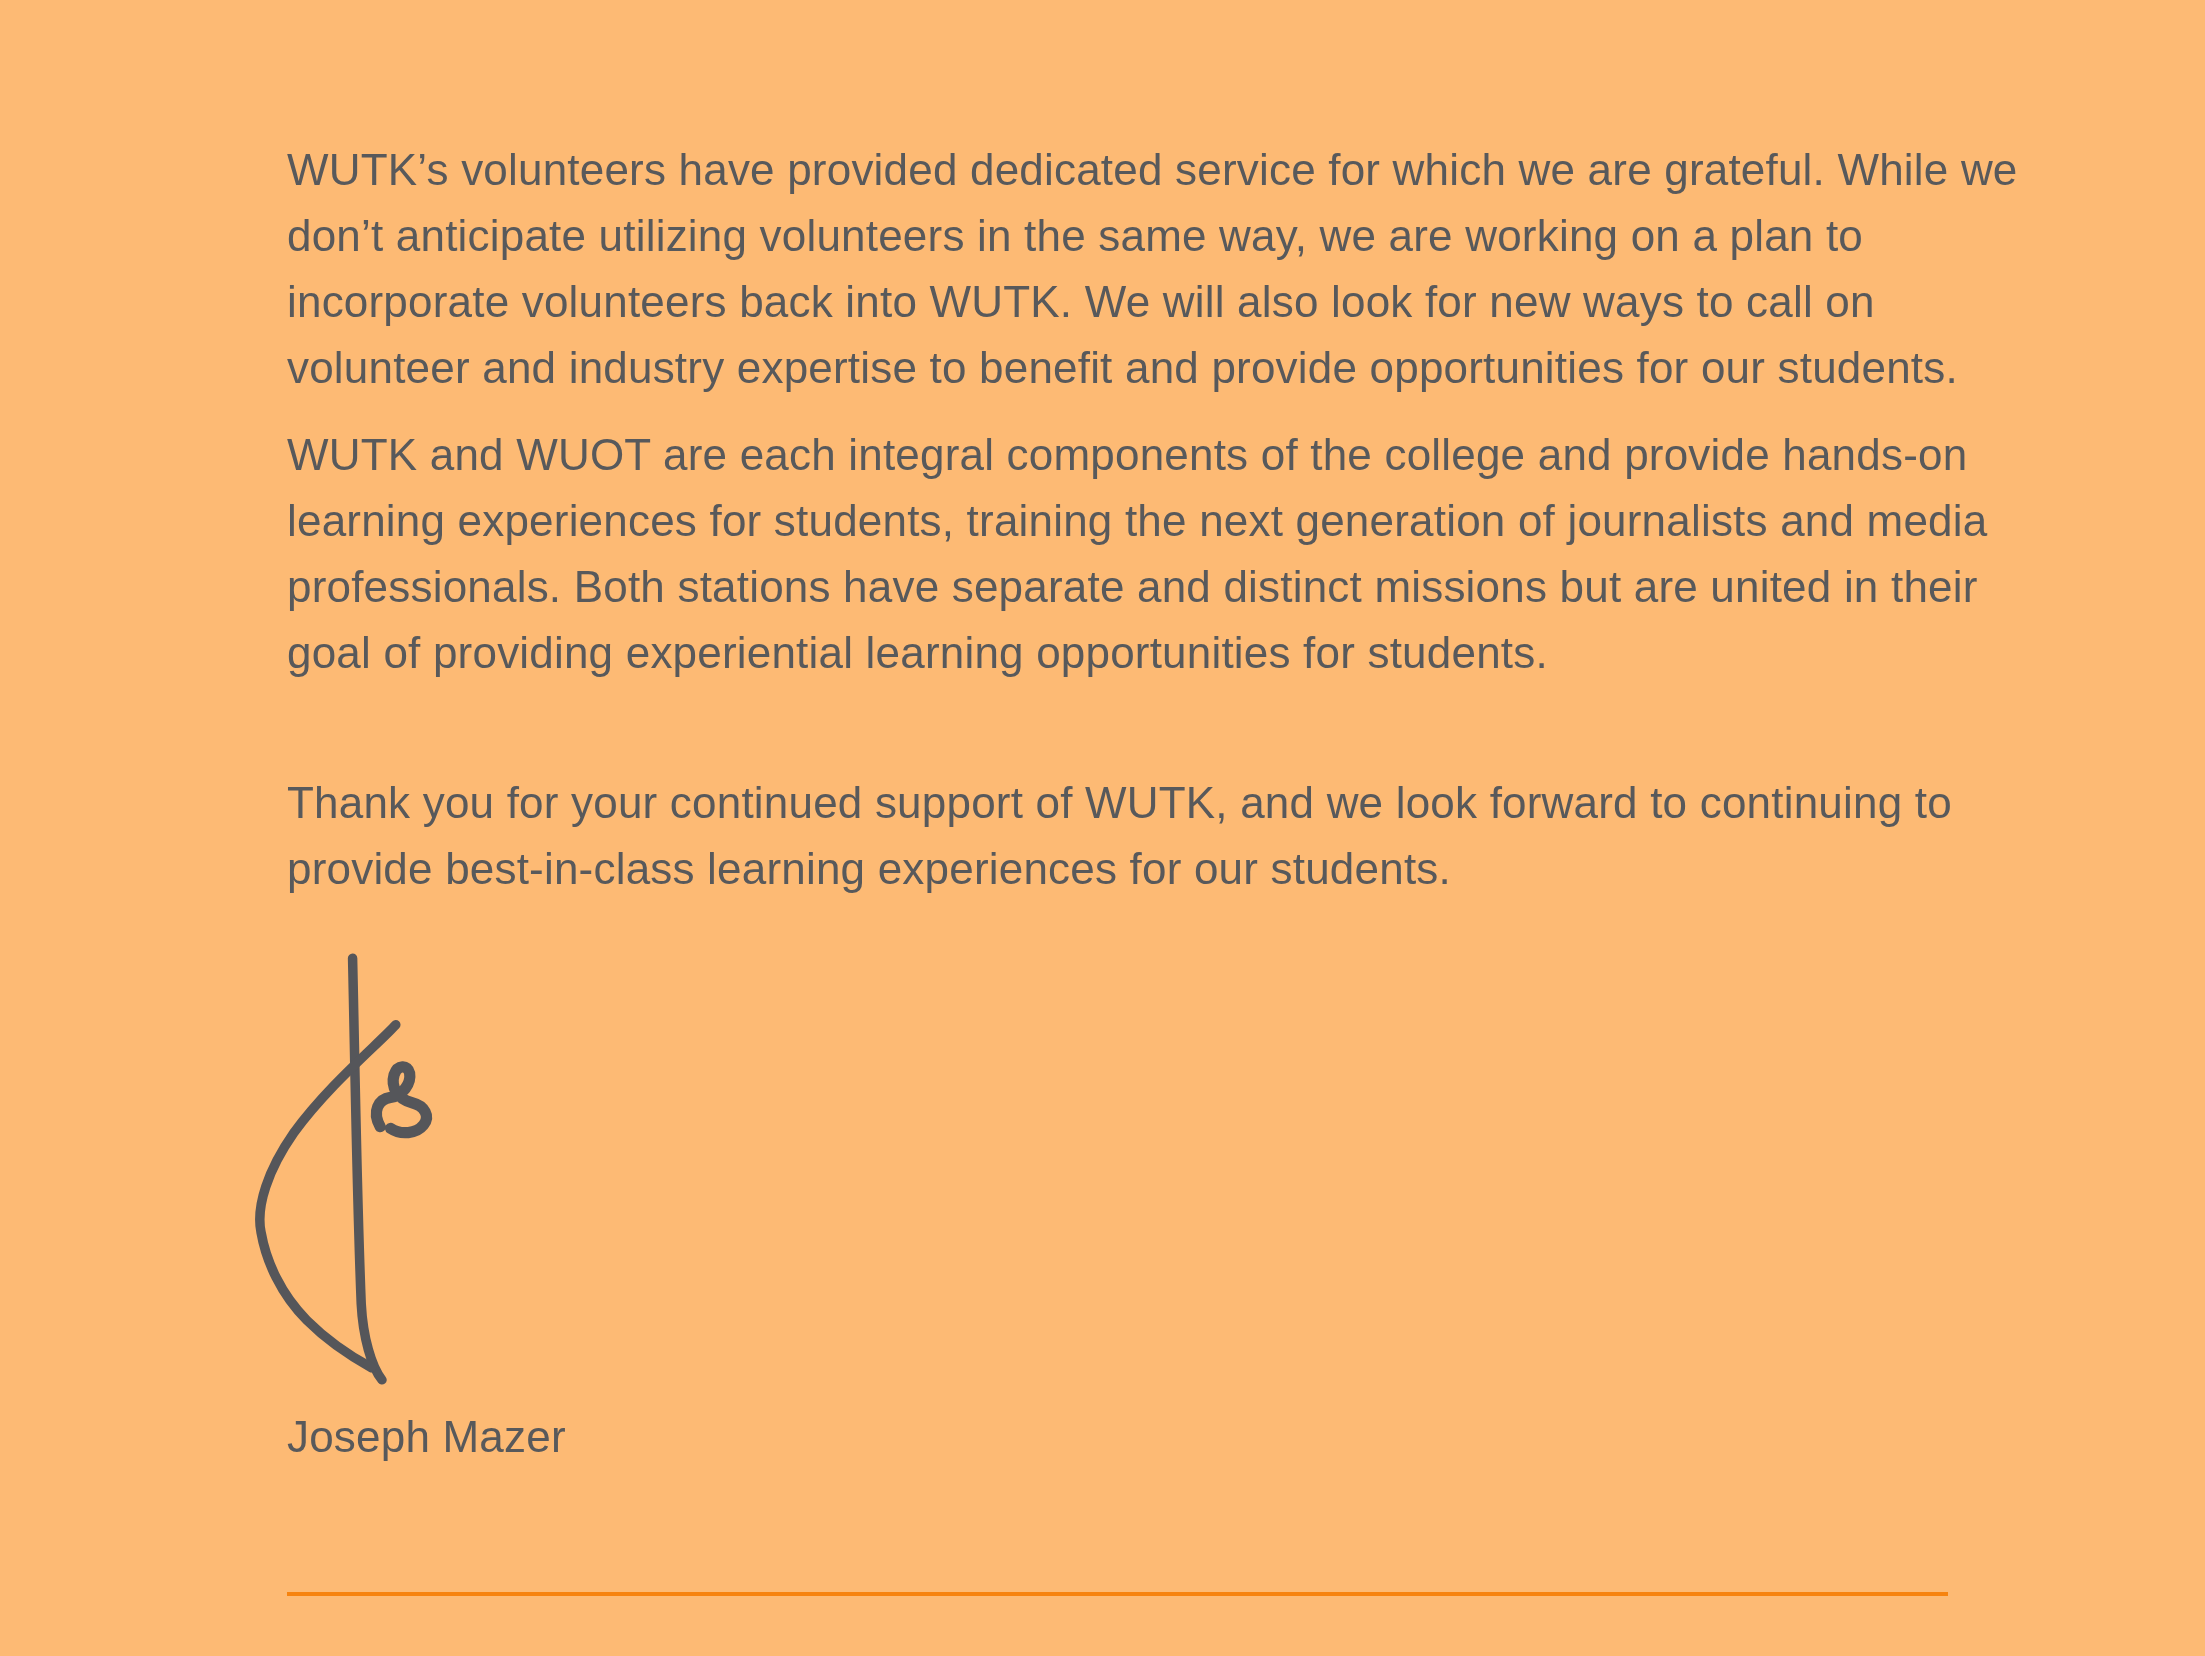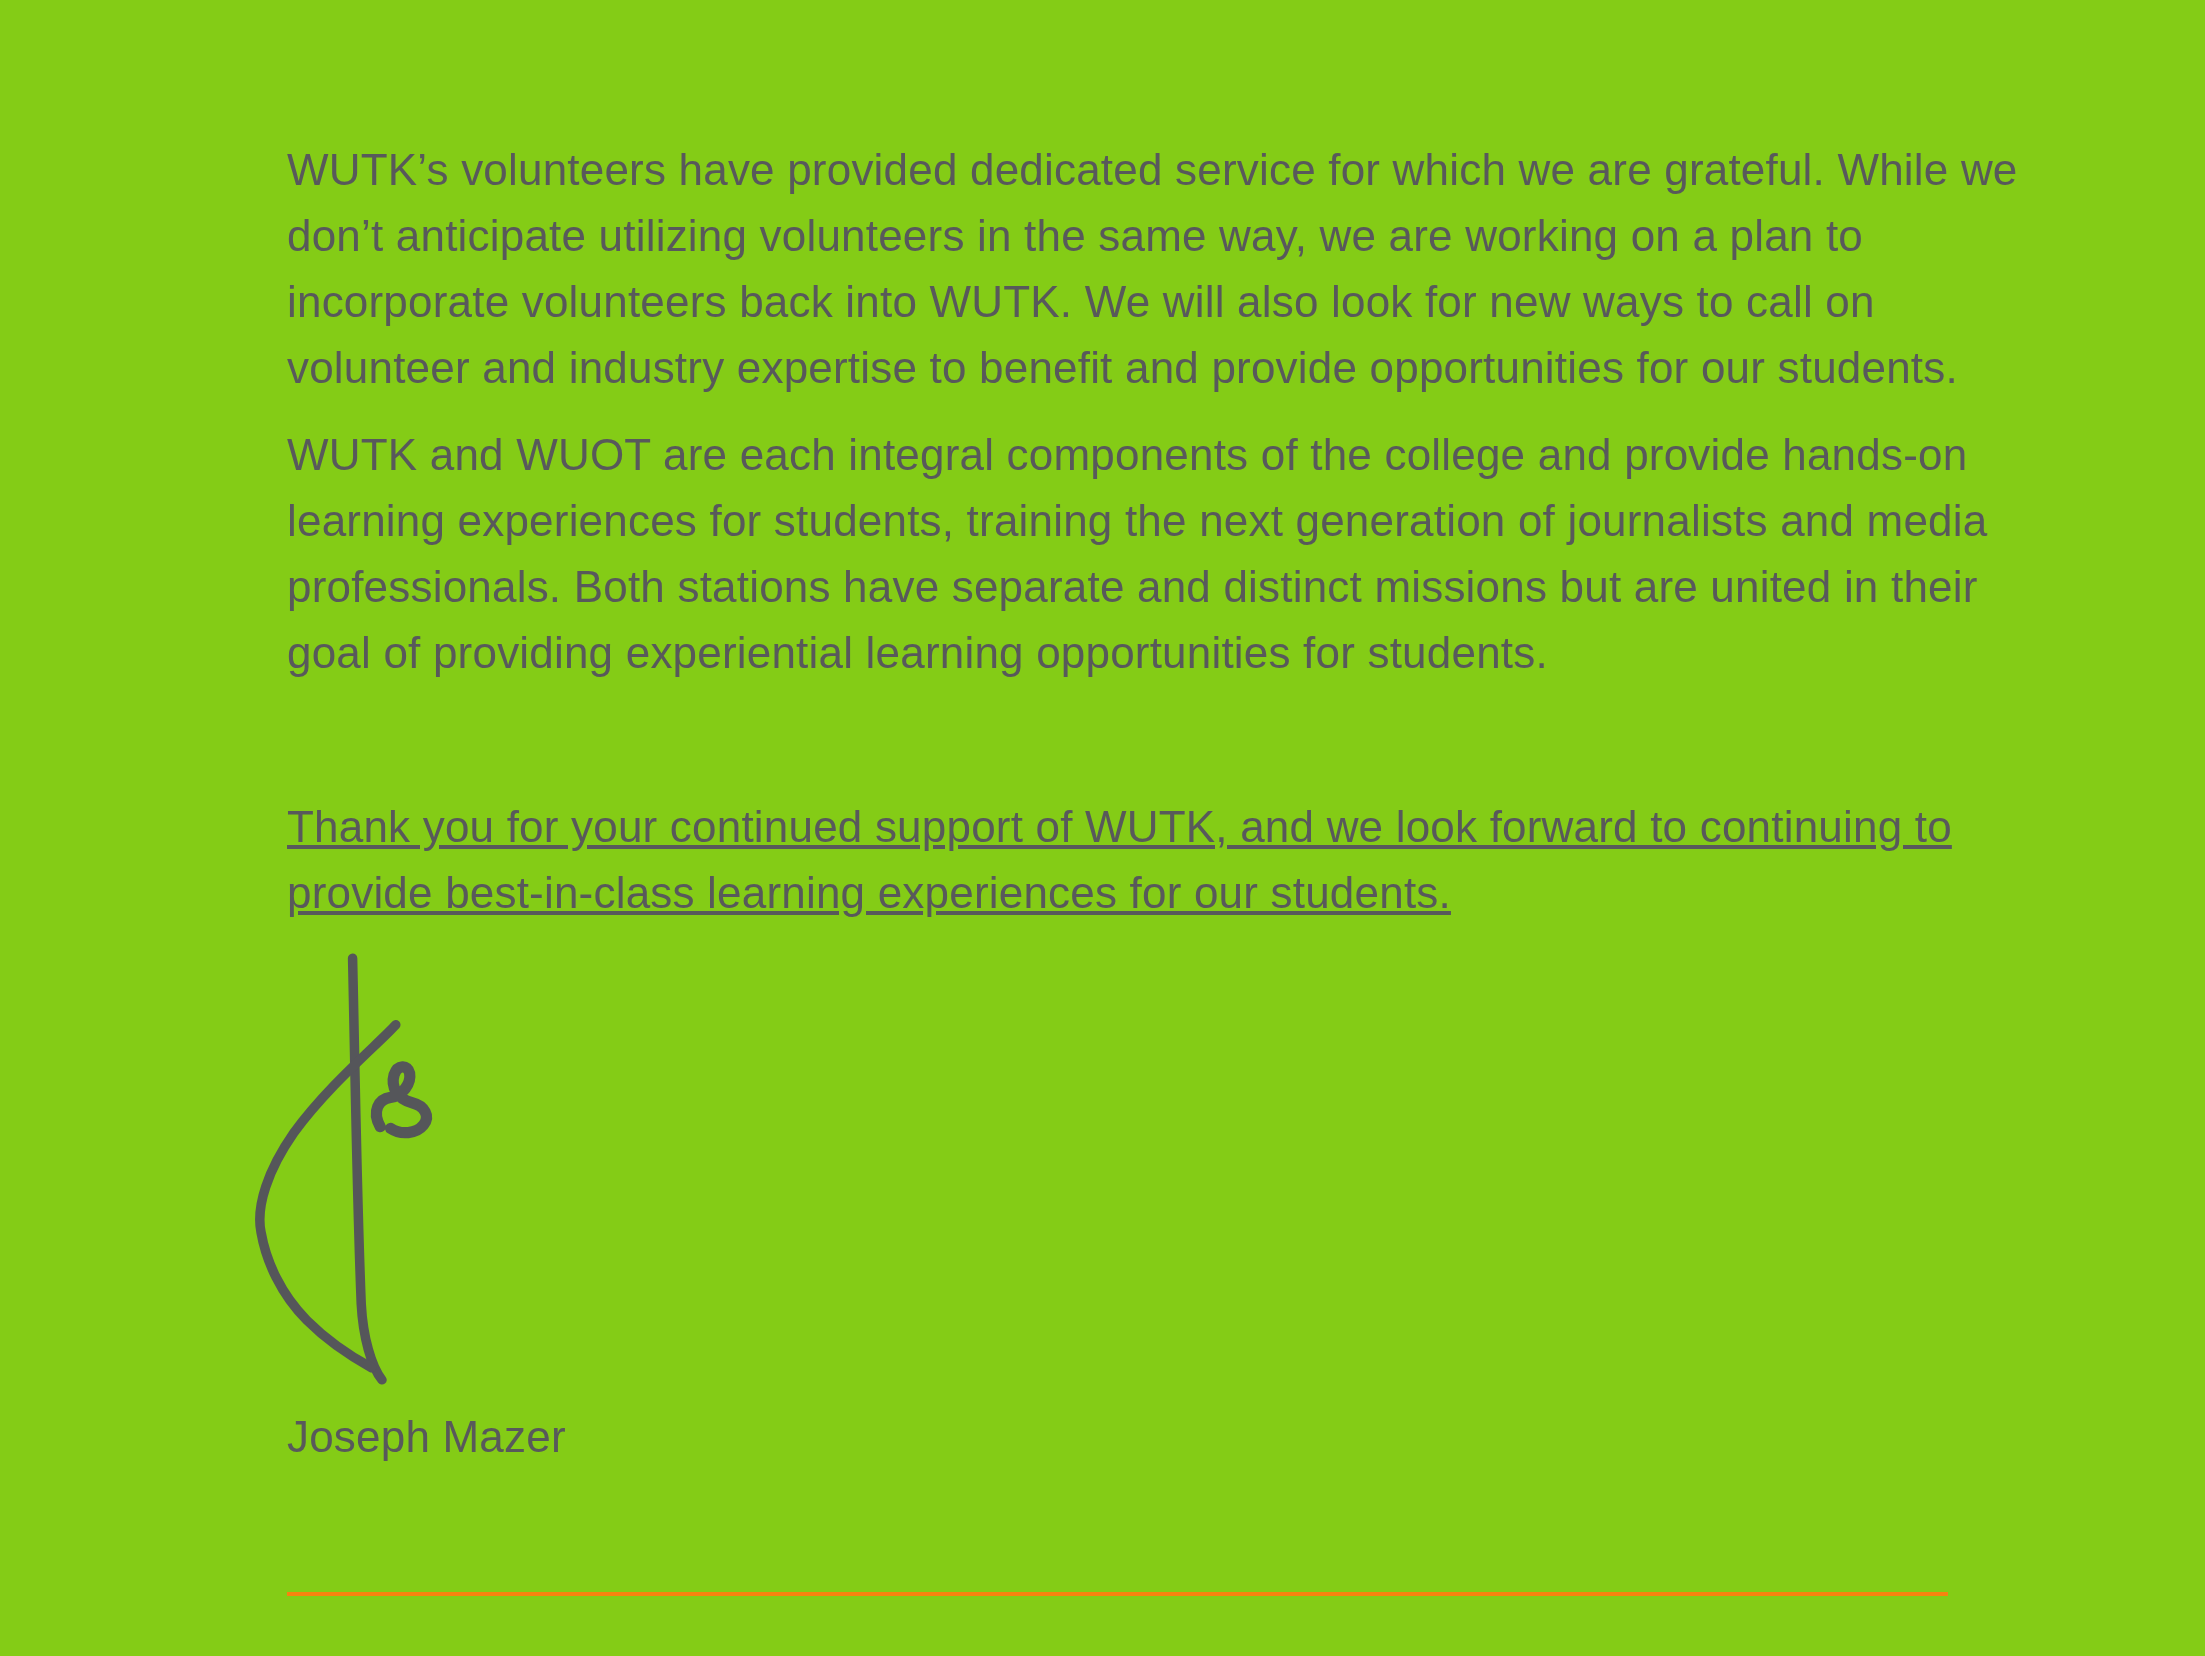--- a/index.html
+++ b/index.html
@@ -1,36 +1,36 @@
 <!DOCTYPE html>
 <html style="font-size:14px"><head>
 <meta charset="utf-8">
 <style>
   html, body { margin: 0; padding: 0; background: #ffffff; }
   .canvas {
     position: relative;
     width: 2205px;
     height: 1657px;
-    background: #84cc16;
+    background: #fdba74;
     overflow: hidden;
     font-family: "Liberation Sans", sans-serif;
   }
   .para {
     position: absolute;
     left: 287px;
     width: 1876px;
     font-size: 44px;
     line-height: 66px;
     letter-spacing: 0.2px;
     color: #58595B;
     white-space: pre-line;
   }
   .para-1 { top: 137px; }
   .para-2 { top: 422px; }
-  .para-3 { top: 794px; text-decoration: underline; }
+  .para-3 { top: 770px; }
   .signature-wrap {
     position: absolute;
     left: 242px;
     top: 938px;
     width: 216px;
     height: 450px;
   }
   .signoff {
     position: absolute;
     left: 287px;

